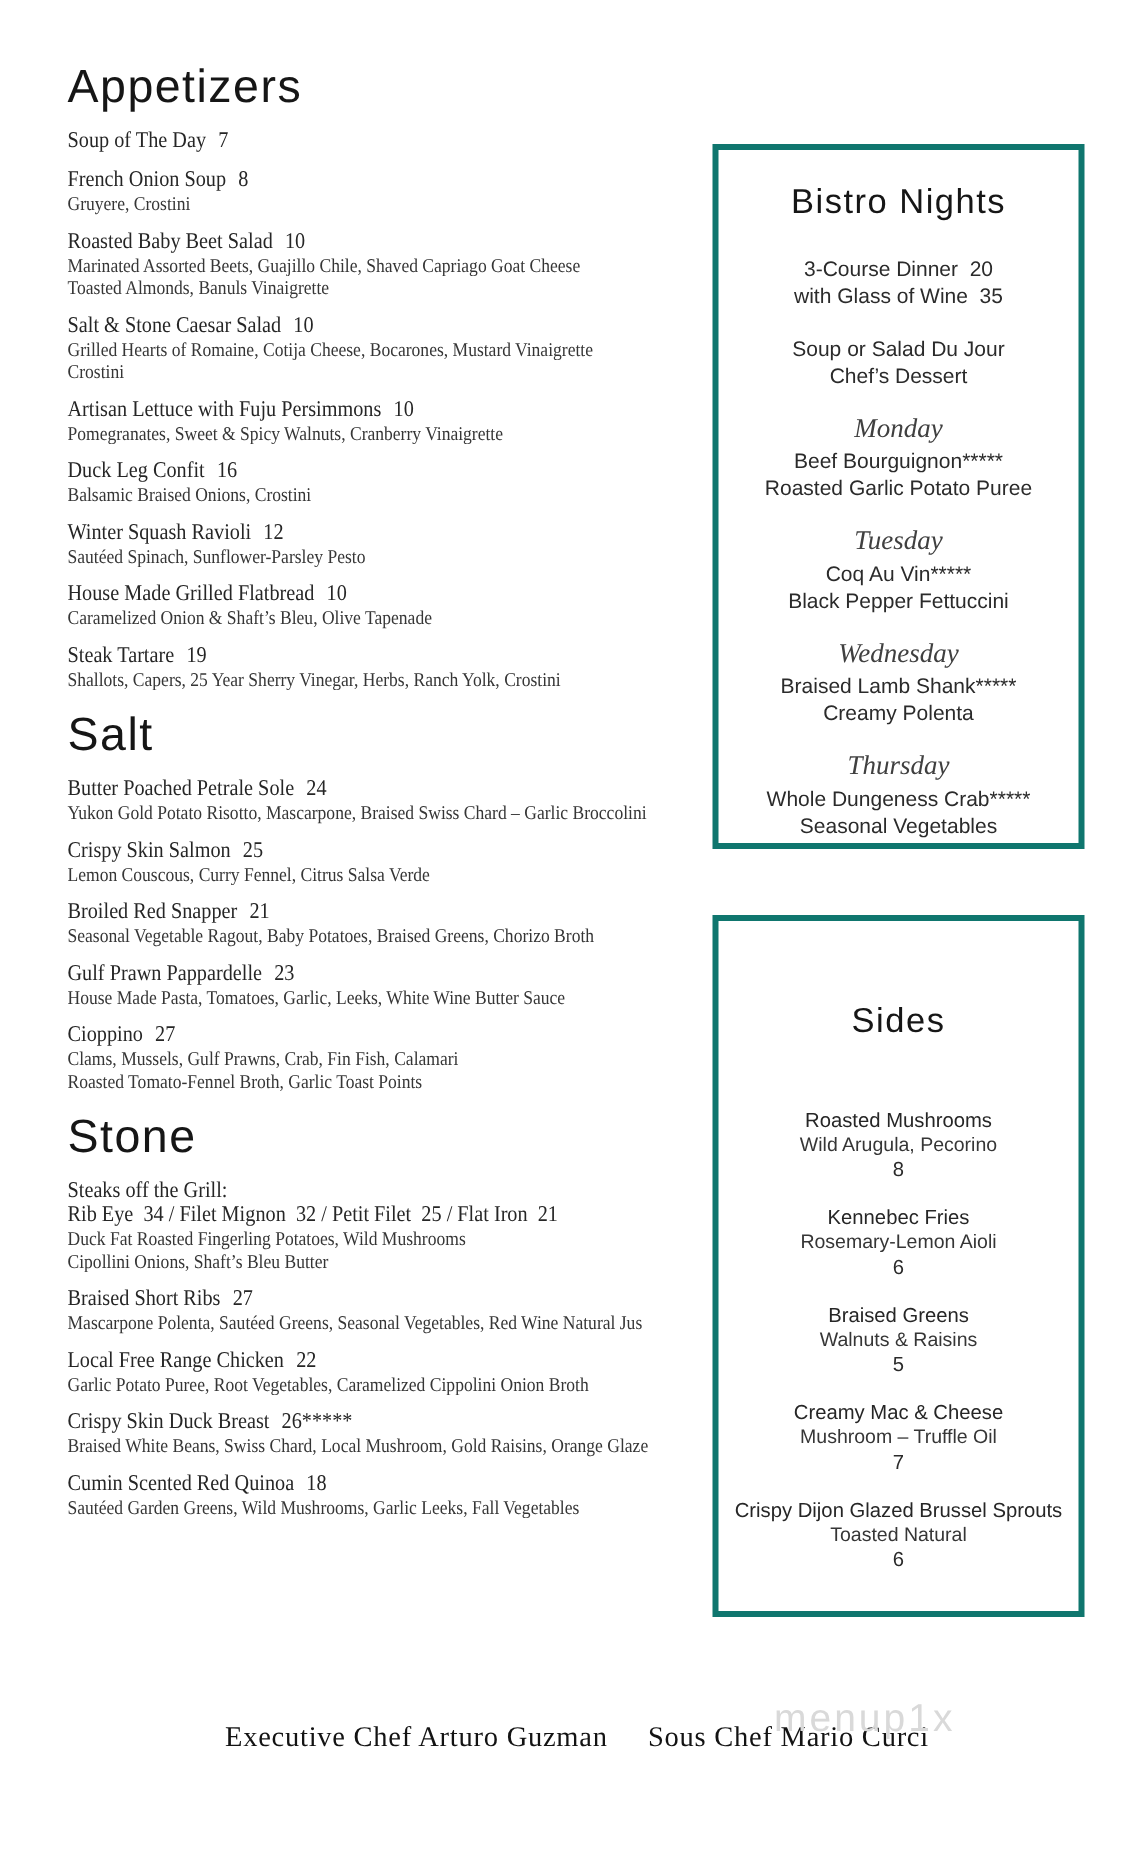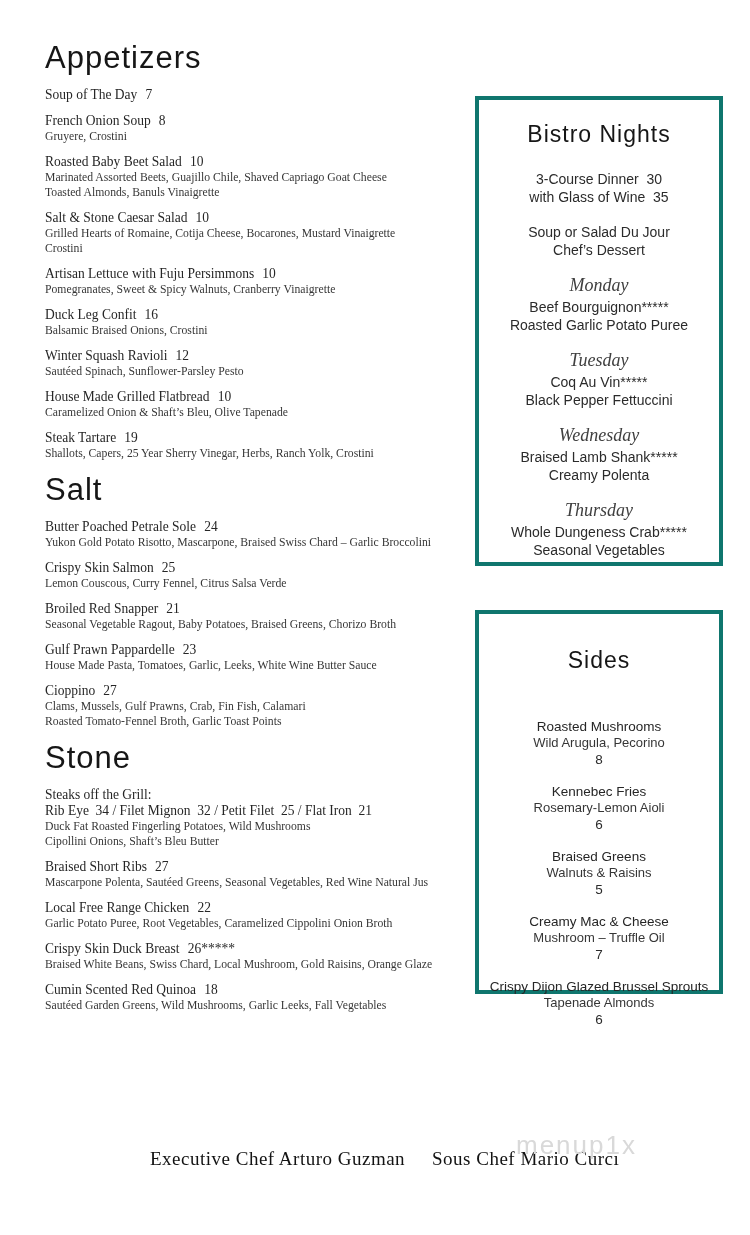--- a/index.html
+++ b/index.html
@@ -20,21 +20,21 @@
   .scale-x { transform: scaleX(0.9); transform-origin: 0 50%; white-space: pre; }
   .item-name { font-size: 15px; line-height: 16px; color: #262626; }
   .item-price { margin-left: 9px; }
   .item-desc { font-size: 13px; line-height: 15px; color: #363636; }
 
   .box {
     position: absolute; left: 475px; width: 248px; box-sizing: border-box;
     border: 4px solid #0f766e; background: #ffffff; text-align: center;
   }
   .box-bistro { top: 96px; height: 470px; padding-top: 20px; }
-  .box-sides  { top: 610px; height: 384px; padding-top: 32px; }
+  .box-sides  { top: 610px; height: 468px; padding-top: 52px; }
   .box-title { font-size: 23px; line-height: 28px; letter-spacing: 1px; }
   .box-bistro .box-title { margin-bottom: 22px; }
   .box-sides  .box-title { margin-bottom: 44px; }
   .box-line { font-size: 14px; line-height: 18px; white-space: pre; color: #2b2b2b; }
   .box-gap { height: 17px; }
   .day-block { margin-top: 15px; }
   .day-name {
     font-family: "Liberation Serif", "DejaVu Serif", serif; font-style: italic;
     font-size: 18px; line-height: 22px; color: #404040; margin-bottom: 2px;
   }
@@ -147,21 +147,21 @@
         </div>
         <div class="menu-item">
           <div class="item-name scale-x"><span>Cumin Scented Red Quinoa</span><span class="item-price">18</span></div>
           <div class="item-desc scale-x">Sautéed Garden Greens, Wild Mushrooms, Garlic Leeks, Fall Vegetables</div>
         </div>
       </section>
     </div>
 
   <div class="box box-bistro">
     <div class="box-title heading-font">Bistro Nights</div>
-    <div class="box-line">3-Course Dinner  30</div>
+    <div class="box-line">3-Course Dinner  20</div>
     <div class="box-line">with Glass of Wine  35</div>
     <div class="box-gap"></div>
     <div class="box-line">Soup or Salad Du Jour</div>
     <div class="box-line">Chef’s Dessert</div>
     <div>
         <div class="day-block">
           <div class="day-name">Monday</div>
           <div class="box-line">Beef Bourguignon*****</div>
           <div class="box-line">Roasted Garlic Potato Puree</div>
         </div>
@@ -201,21 +201,21 @@
           <div class="side-desc">Walnuts &amp; Raisins</div>
           <div class="side-price">5</div>
         </div>
         <div class="side-item">
           <div class="side-name">Creamy Mac &amp; Cheese</div>
           <div class="side-desc">Mushroom – Truffle Oil</div>
           <div class="side-price">7</div>
         </div>
         <div class="side-item">
           <div class="side-name">Crispy Dijon Glazed Brussel Sprouts</div>
-          <div class="side-desc">Tapenade Almonds</div>
+          <div class="side-desc">Toasted Natural</div>
           <div class="side-price">6</div>
         </div>
       </div>
   </div>
 
   <div class="footer">
     <span class="chef chef-exec">Executive Chef Arturo Guzman</span>
     <span class="chef chef-sous">Sous Chef Mario Curci</span>
   </div>
 

